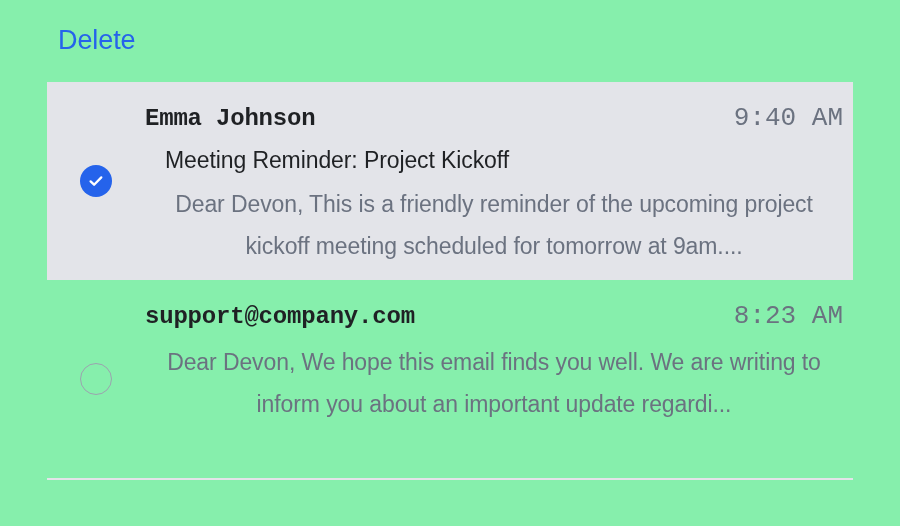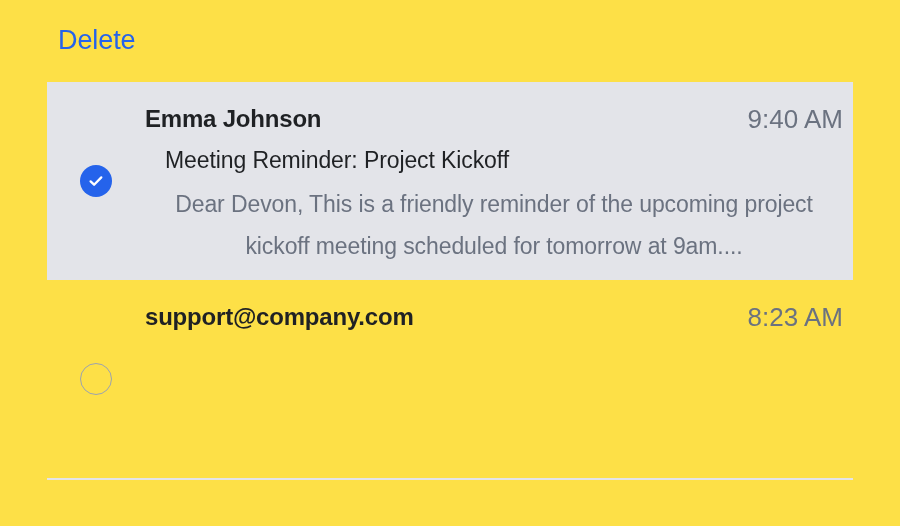--- a/index.html
+++ b/index.html
@@ -6,21 +6,21 @@
   html, body {
     width:900px; height:526px;
     background:#f6f6f7;
     font-family:"Liberation Sans", sans-serif;
     -webkit-font-smoothing:antialiased;
     overflow:hidden;
   }
   #screen {
     position:relative;
     width:900px; height:526px;
-    background:#fde047;
+    background:#86efac;
   }
 
   
   .toolbar {
     position:absolute;
     left:0; top:0;
     width:900px; height:82px;
   }
   .tool-btn {
     position:absolute;
@@ -93,23 +93,24 @@
   
   .content {
     flex:1 1 auto;
     min-width:0;
     padding-top:21px;
     padding-right:10px;
   }
 
   .top-line {
     display:flex;
-    align-items:center;
+    align-items:flex-start;
     justify-content:space-between;
     gap:11px;
+    font-family:Liberation Mono, monospace;
   }
   .sender {
     font-size:24px;
     line-height:32px;
     font-weight:700;
     color:#1f2124;
     letter-spacing:-0.2px;
     white-space:nowrap;
     overflow:hidden;
     text-overflow:ellipsis;
@@ -183,19 +184,20 @@
 
     <div class="row">
       <div class="sel-col">
         <span class="circle-empty"></span>
       </div>
       <div class="content">
         <div class="top-line">
           <div class="sender">support@company.com</div>
           <div class="time">8:23 AM</div>
         </div>
+        <div class="preview">Dear Devon, We hope this email finds you well. We are writing to inform you about an important update regardi...</div>
       </div>
     </div>
 
     <div class="divider"></div>
 
   </div>
 </div>
 
 </body></html>

